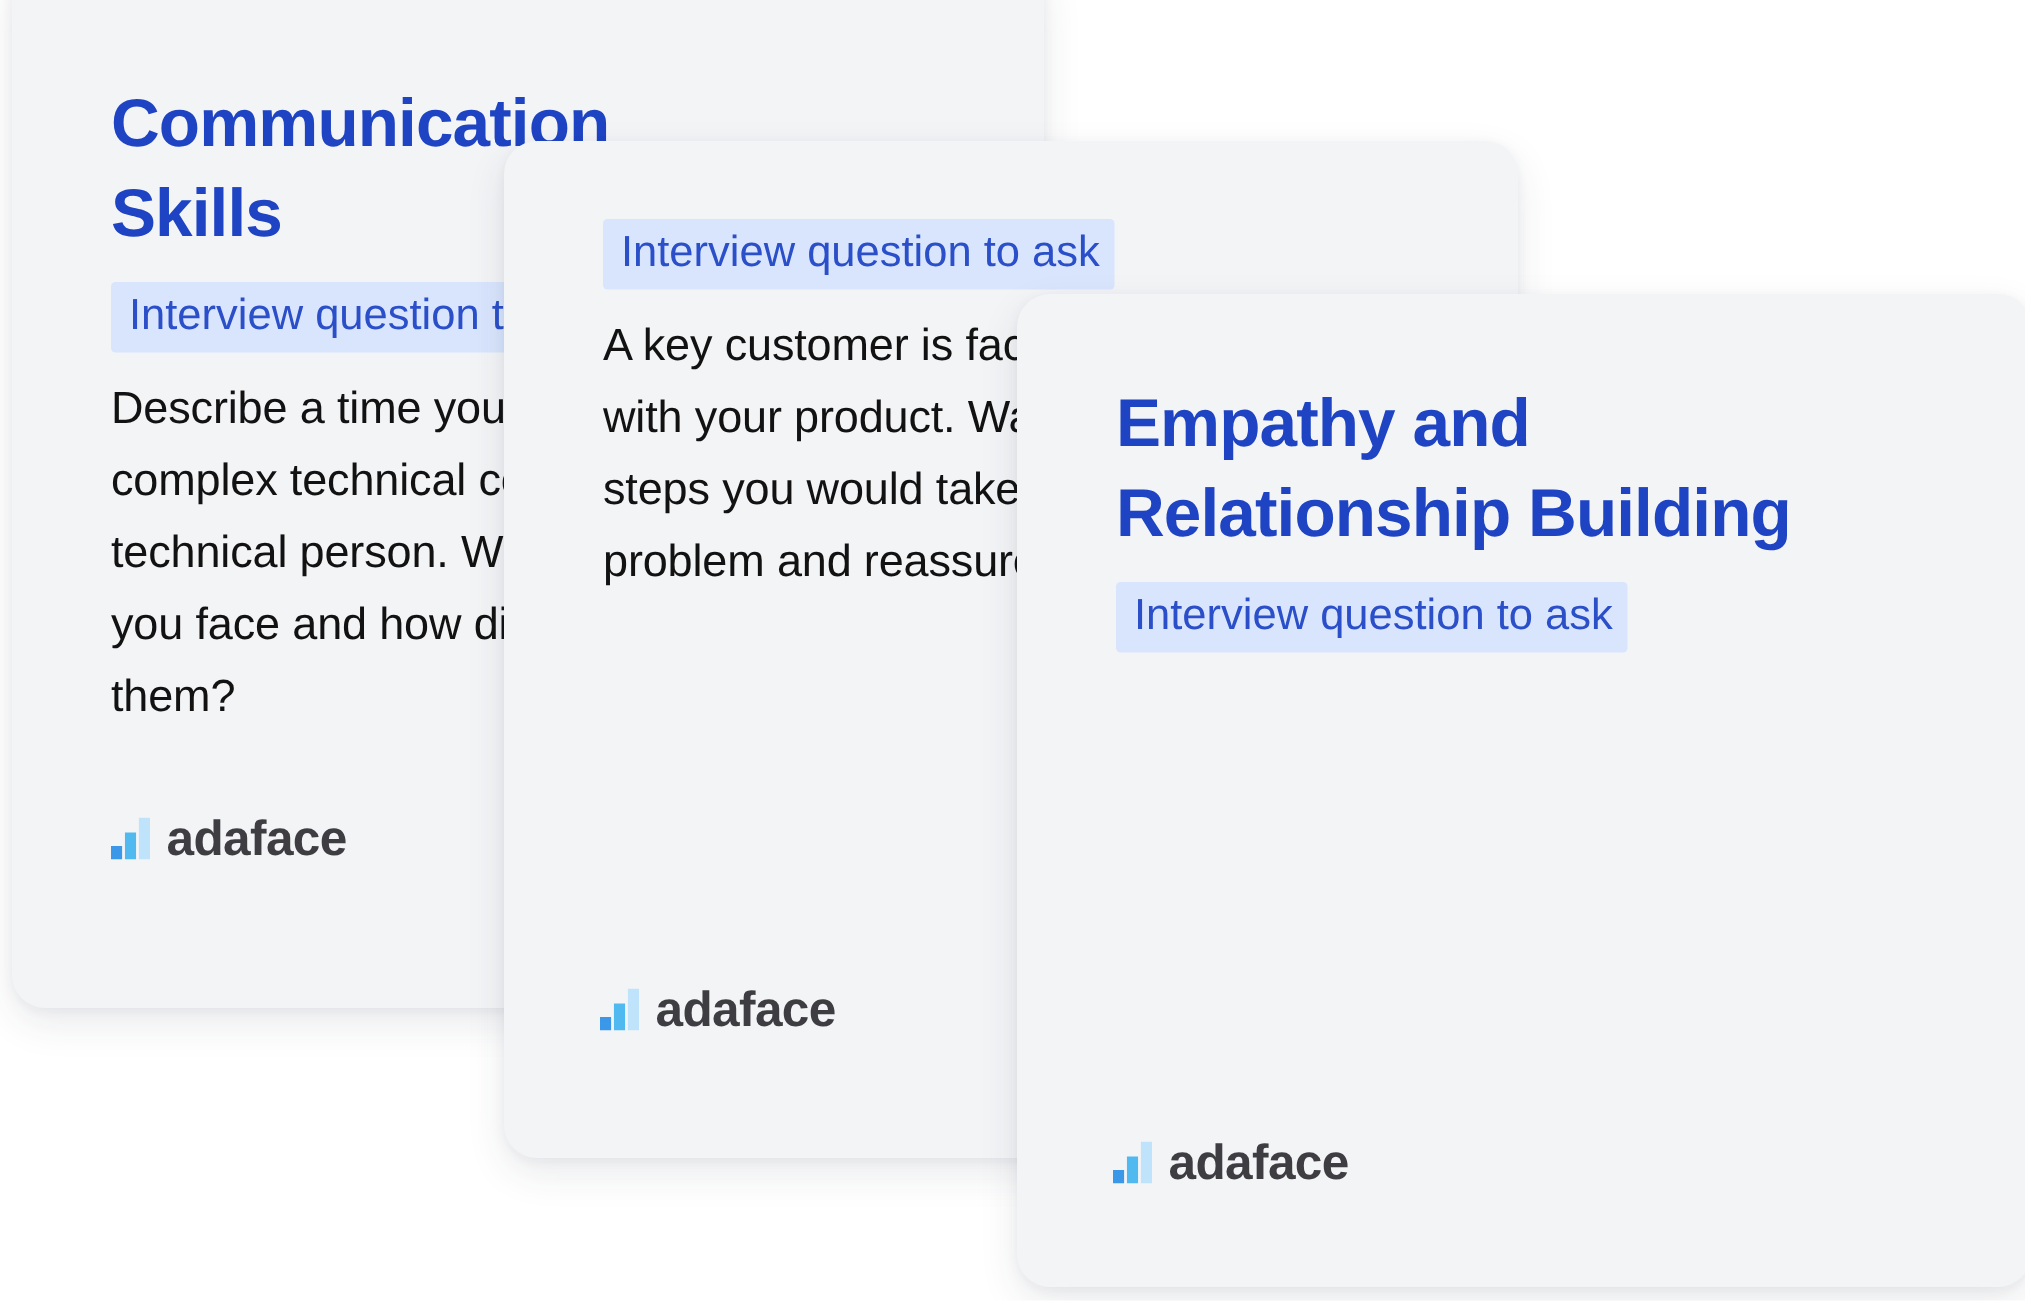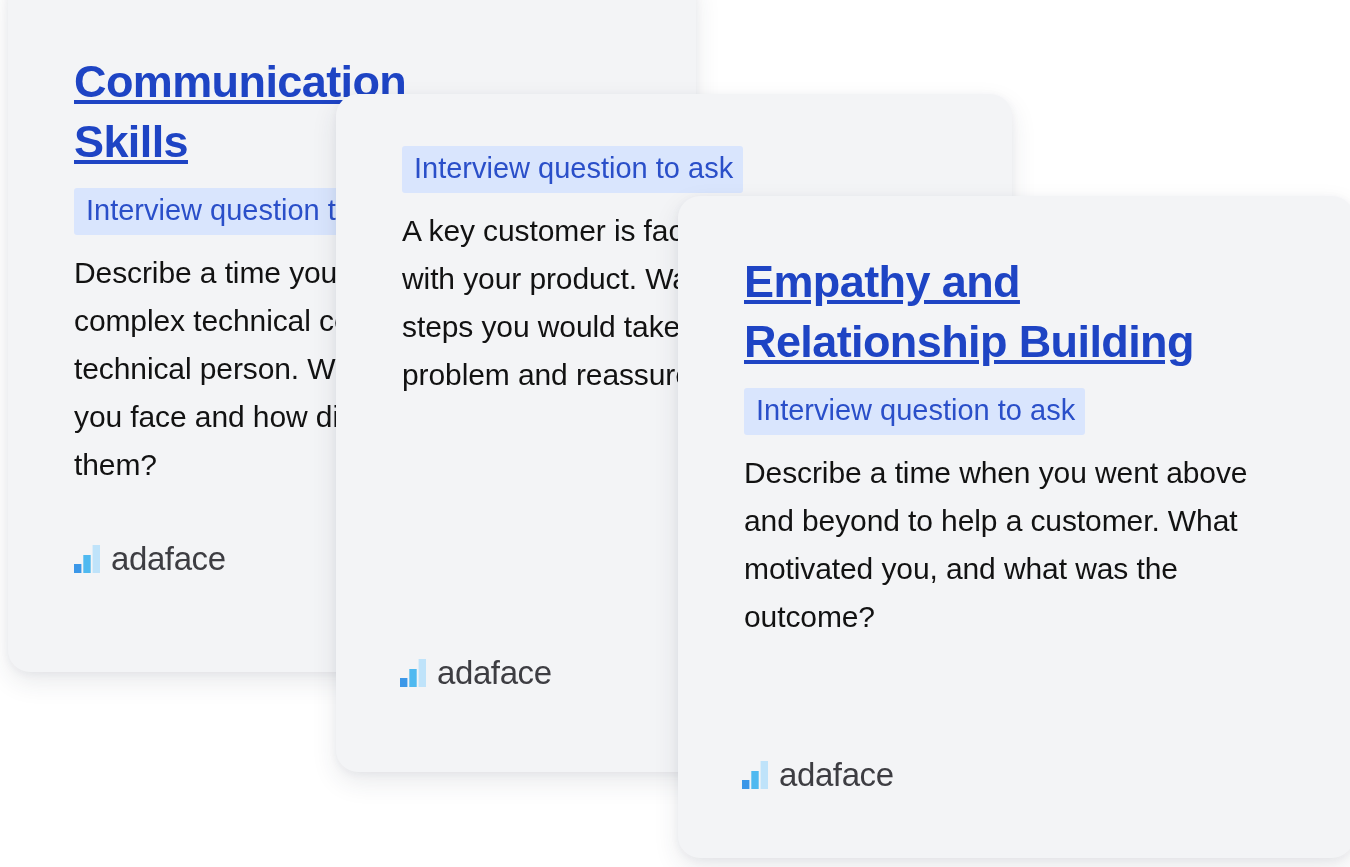--- a/index.html
+++ b/index.html
@@ -40,21 +40,20 @@
 
   
   .card-title {
     color: #1e44c4;
     font-weight: 700;
     font-size: 45px;
     line-height: 1.33;
     letter-spacing: -0.6px;
     white-space: pre-line;
     margin-bottom: 16px;
-    text-decoration: underline;
   }
 
   
   .badge-row { margin-bottom: 14px; }
 
   .badge {
     display: inline-block;
     background: #d9e5fd;
     color: #2a4fc9;
     font-size: 29px;
@@ -81,21 +80,21 @@
 
   .logo-mark {
     display: block;
     width: 26px;
     height: 28px;
   }
 
   .logo-word {
     color: #3d3d42;
     font-size: 33px;
-    font-weight: 400;
+    font-weight: 700;
     line-height: 1;
     letter-spacing: -0.4px;
     position: relative;
     top: 2px;
   }
 
   
   #card-communication {
     left: 8px;  top: -28px;
     width: 688px; height: 700px;
@@ -178,21 +177,20 @@
   <div class="card" id="card-empathy">
     <div class="card-inner">
 
       <div class="card-title">Empathy and
 Relationship Building</div>
 
       <div class="badge-row">
         <span class="badge">Interview question to ask</span>
       </div>
 
-      <div class="card-body">Describe a time when you went above and beyond to help a customer. What motivated you, and what was the outcome?</div>
     </div>
 
     <div class="logo-slot">
       <div class="logo">
         <svg class="logo-mark" viewBox="0 0 26 28">
           <rect x="0" y="19" width="7.4" height="9" fill="#3b97e8"></rect>
           <rect x="9.3" y="10" width="7.4" height="18" fill="#4fb9f0"></rect>
           <rect x="18.6" y="0" width="7.4" height="28" fill="#bfe3fa"></rect>
         </svg>
         <span class="logo-word">adaface</span>

